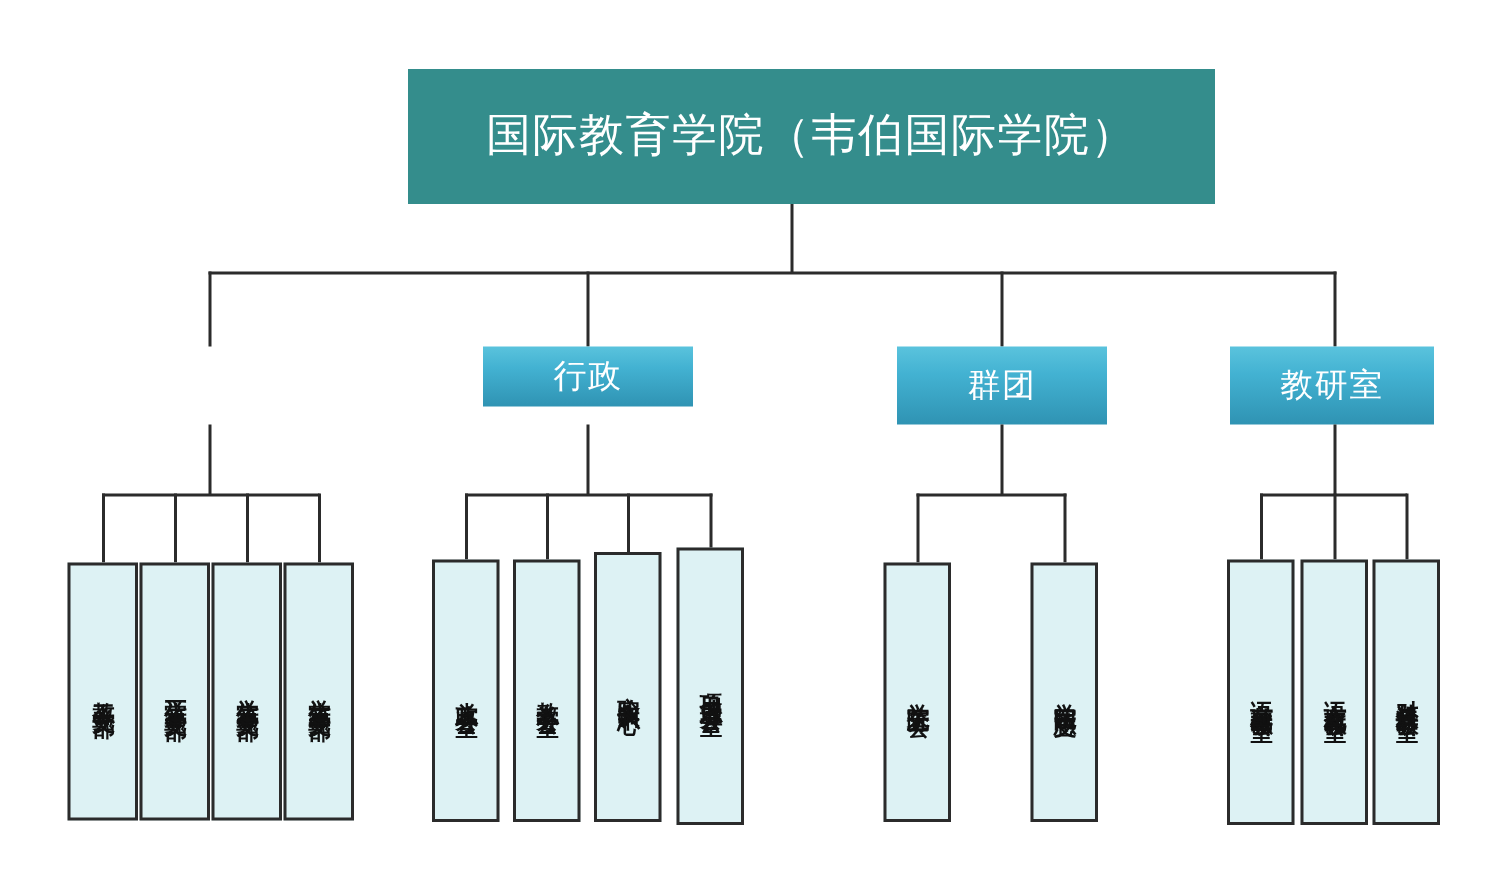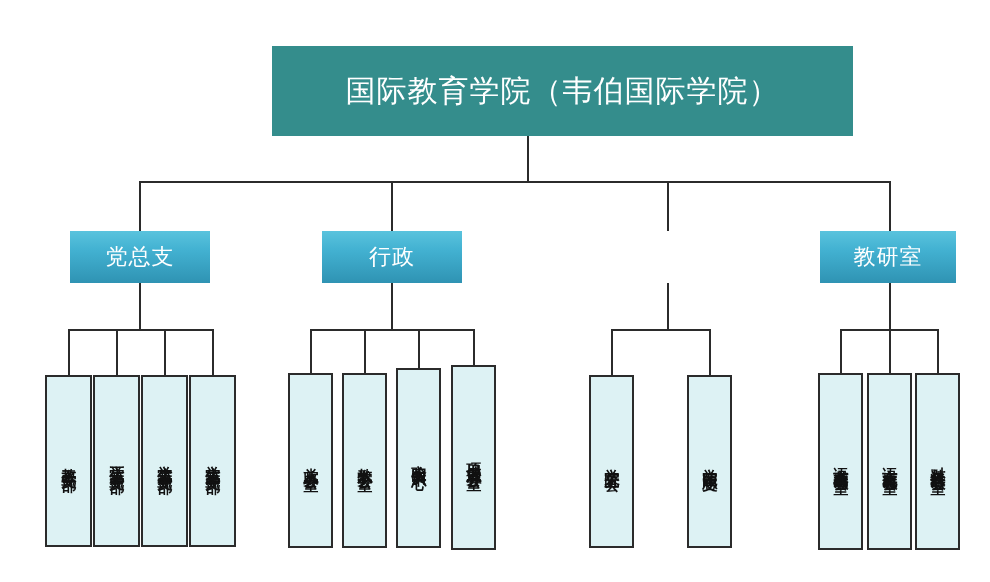--- a/index.html
+++ b/index.html
@@ -77,41 +77,41 @@
     letter-spacing: 2px;
     white-space: nowrap;
     display: block;
   }
 </style>
 </head>
 <body>
 
 <div id="canvas">
 
-  <div class="node-root" style="left:272px; top:46px; width:581px; height:90px;">
+  <div class="node-root" style="left:272px; top:46px; width:538px; height:90px;">
     <span>国际教育学院（韦伯国际学院）</span>
   </div>
 
   <div class="line v" style="left:527px; top:136px; height:46px;"></div>
 
   <div class="line h" style="left:139px; top:181px; width:752px;"></div>
 
   <div class="line v" style="left:139px; top:181px; height:50px;"></div>
   <div class="line v" style="left:391px; top:181px; height:50px;"></div>
   <div class="line v" style="left:667px; top:181px; height:50px;"></div>
   <div class="line v" style="left:889px; top:181px; height:50px;"></div>
 
-  <div class="node-l2" style="left:70px; top:231px; width:140px; height:52px;">
-    <span>党总支</span>
-  </div>
 
-  <div class="node-l2" style="left:322px; top:231px; width:140px; height:52px;">
+  <div class="node-l2" style="left:322px; top:231px; width:140px; height:40px;">
     <span>行政</span>
   </div>
 
+  <div class="node-l2" style="left:598px; top:231px; width:140px; height:52px;">
+    <span>群团</span>
+  </div>
 
   <div class="node-l2" style="left:820px; top:231px; width:136px; height:52px;">
     <span>教研室</span>
   </div>
 
   <div class="line v" style="left:139px; top:283px; height:47px;"></div>
   <div class="line h" style="left:68px; top:329px; width:145px;"></div>
   <div class="line v" style="left:68px; top:329px; height:46px;"></div>
   <div class="line v" style="left:116px; top:329px; height:46px;"></div>
   <div class="line v" style="left:164px; top:329px; height:46px;"></div>

